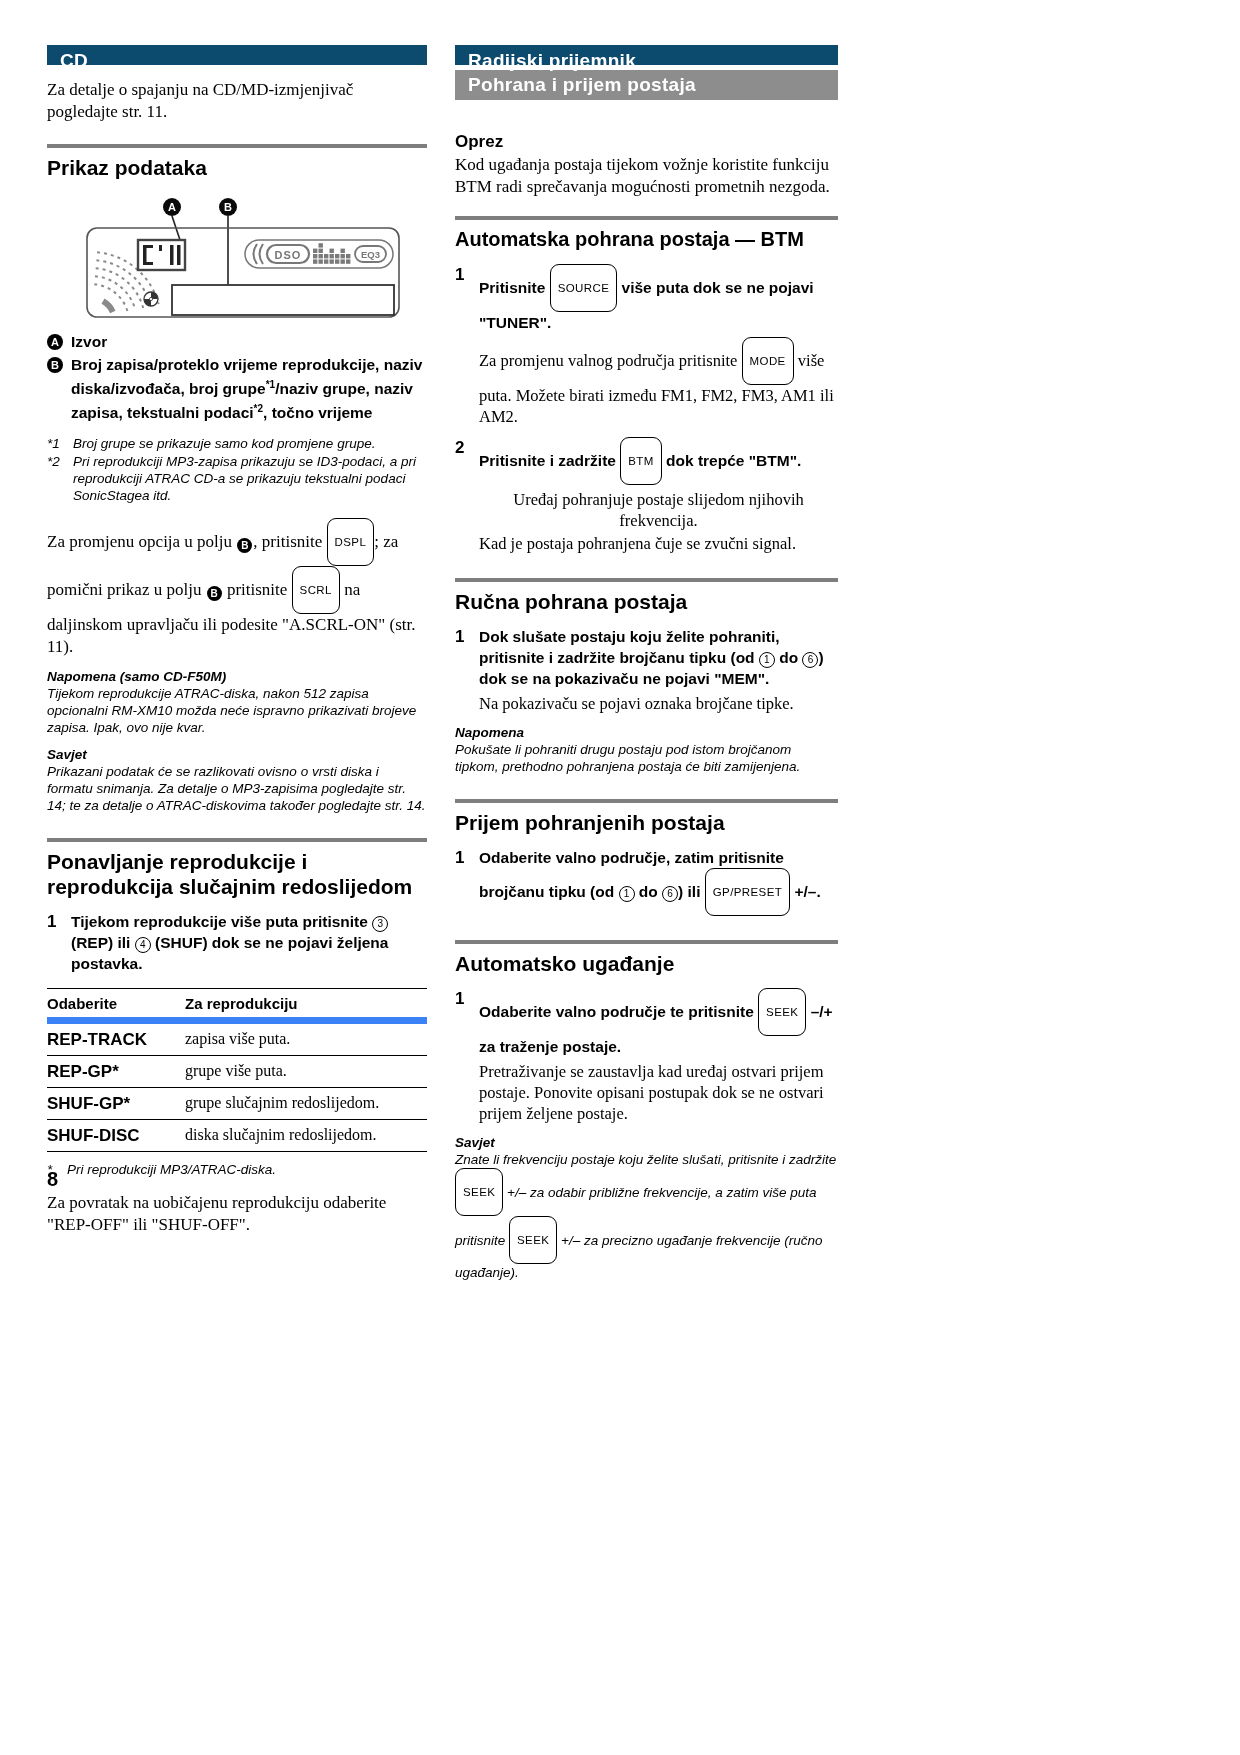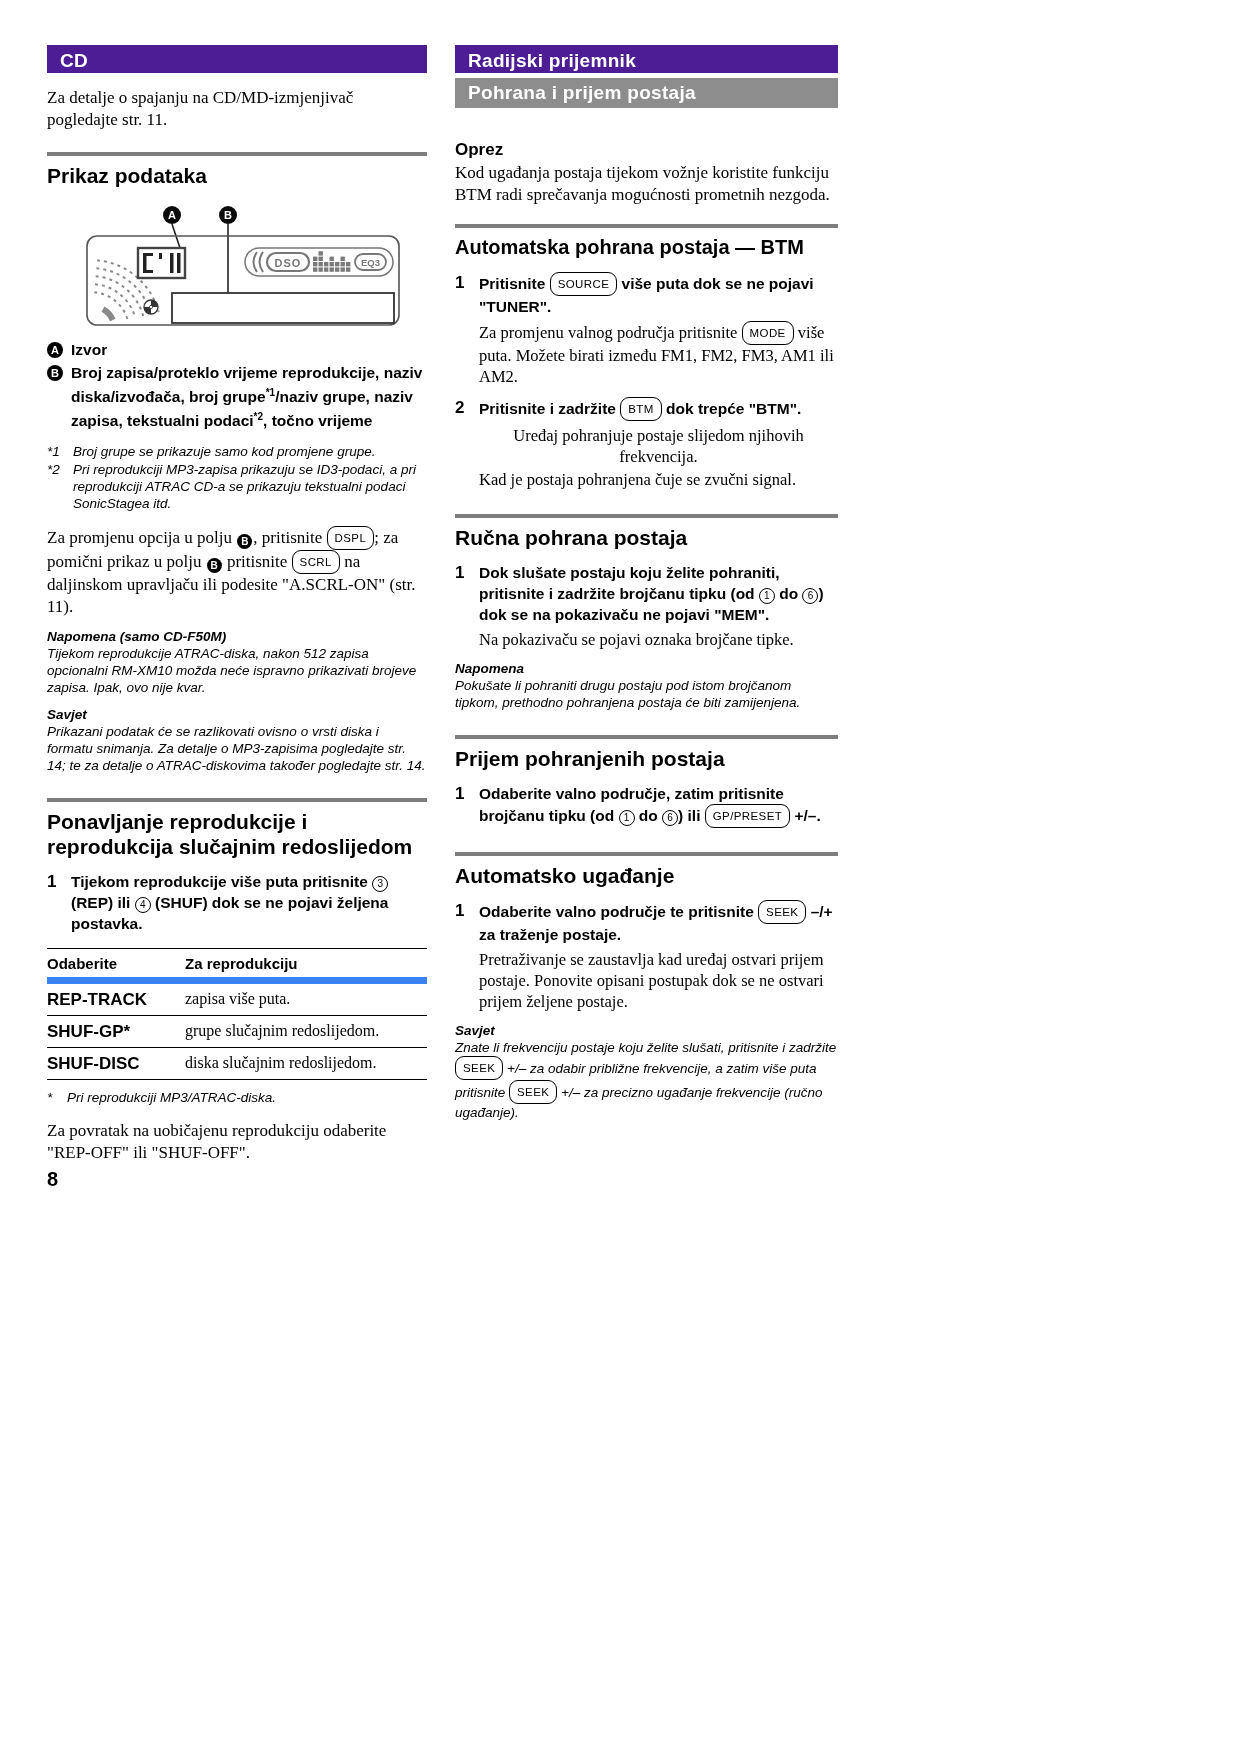--- a/index.html
+++ b/index.html
@@ -1,22 +1,22 @@
 <!DOCTYPE html>
 <html><head>
 <meta charset="utf-8">
 <style>
   html,body{margin:0;padding:0;background:#fff;}
   .page{position:relative;width:1240px;height:1755px;background:#ffffff;color:#000;overflow:hidden;}
   .col{position:absolute;top:45px;}
   .col-left{left:47px;width:380px;}
   .col-right{left:455px;width:383px;}
 
-  .chapter-bar{background:#4c1d95;color:#fff;font-family:"Liberation Sans",sans-serif;
-    font-weight:bold;font-size:19px;height:28px;line-height:32px;padding-left:13px;letter-spacing:.3px;}
+  .chapter-bar{background:#0c4a6e;color:#fff;font-family:"Liberation Sans",sans-serif;
+    font-weight:bold;font-size:19px;height:20px;line-height:32px;padding-left:13px;letter-spacing:.3px;}
   .chapter-bar.sub{background:#8d8d8d;height:30px;line-height:30px;margin-top:5px;}
 
   .serif{font-family:"Liberation Serif",serif;font-size:17px;line-height:22px;margin:14px 0;}
 
   .section-rule{height:4px;background:#7e7e7e;margin:24px 0 7px;}
   h2.section-title{font-family:"Liberation Sans",sans-serif;font-weight:bold;font-size:21px;
     line-height:25px;margin:0 0 10px;}
 
   .subhead{font-family:"Liberation Sans",sans-serif;font-weight:bold;font-size:17px;margin:32px 0 2px;}
 
@@ -39,21 +39,21 @@
     font-style:italic;}
   .note-title{font-weight:bold;}
 
   .step{display:flex;gap:9px;margin:12px 0 4px;font-family:"Liberation Sans",sans-serif;}
   .step-no{flex:0 0 15px;font-weight:bold;font-size:17px;line-height:21px;}
   .step-text{font-weight:bold;font-size:15.5px;line-height:21px;}
   .step-sub{margin:2px 0 10px 24px;font-family:"Liberation Serif",serif;font-size:16.5px;line-height:21px;}
   .step-sub.tight{margin-bottom:2px;text-align:center;}
 
   .pill{display:inline-block;font-family:"Liberation Sans",sans-serif;font-weight:normal;font-style:normal;
-    font-size:11.5px;line-height:14px;border:1.5px solid #000;border-radius:9px;padding:4px 7px;
+    font-size:11.5px;line-height:14px;border:1.5px solid #000;border-radius:9px;padding:16px 7px;
     vertical-align:1px;letter-spacing:.4px;white-space:nowrap;}
   .cnum{display:inline-block;width:14px;height:14px;border:1px solid #000;border-radius:50%;
     font-family:"Liberation Sans",sans-serif;font-weight:normal;font-style:normal;font-size:10px;
     line-height:14px;text-align:center;vertical-align:0;}
 
   table.rep-table{width:100%;border-collapse:collapse;margin-top:14px;}
   table.rep-table th{border-top:1.5px solid #000;border-bottom:7px solid #3b82f6;text-align:left;
     font-family:"Liberation Sans",sans-serif;font-size:15px;padding:6px 0 5px;}
   table.rep-table td{border-bottom:1px solid #000;text-align:left;padding:6px 0 5px;vertical-align:top;}
   td.key{font-family:"Liberation Sans",sans-serif;font-weight:bold;font-size:17px;width:138px;}
@@ -205,20 +205,24 @@
           <th>Odaberite</th>
           <th>Za reprodukciju</th>
         </tr>
       </thead>
       <tbody>
         <tr>
           <td class="key">REP-TRACK</td>
           <td class="val">zapisa više puta.</td>
         </tr>
         <tr>
+          <td class="key">REP-GP*</td>
+          <td class="val">grupe više puta.</td>
+        </tr>
+        <tr>
           <td class="key">SHUF-GP*</td>
           <td class="val">grupe slučajnim redoslijedom.</td>
         </tr>
         <tr>
           <td class="key">SHUF-DISC</td>
           <td class="val">diska slučajnim redoslijedom.</td>
         </tr>
       </tbody>
     </table>
 

